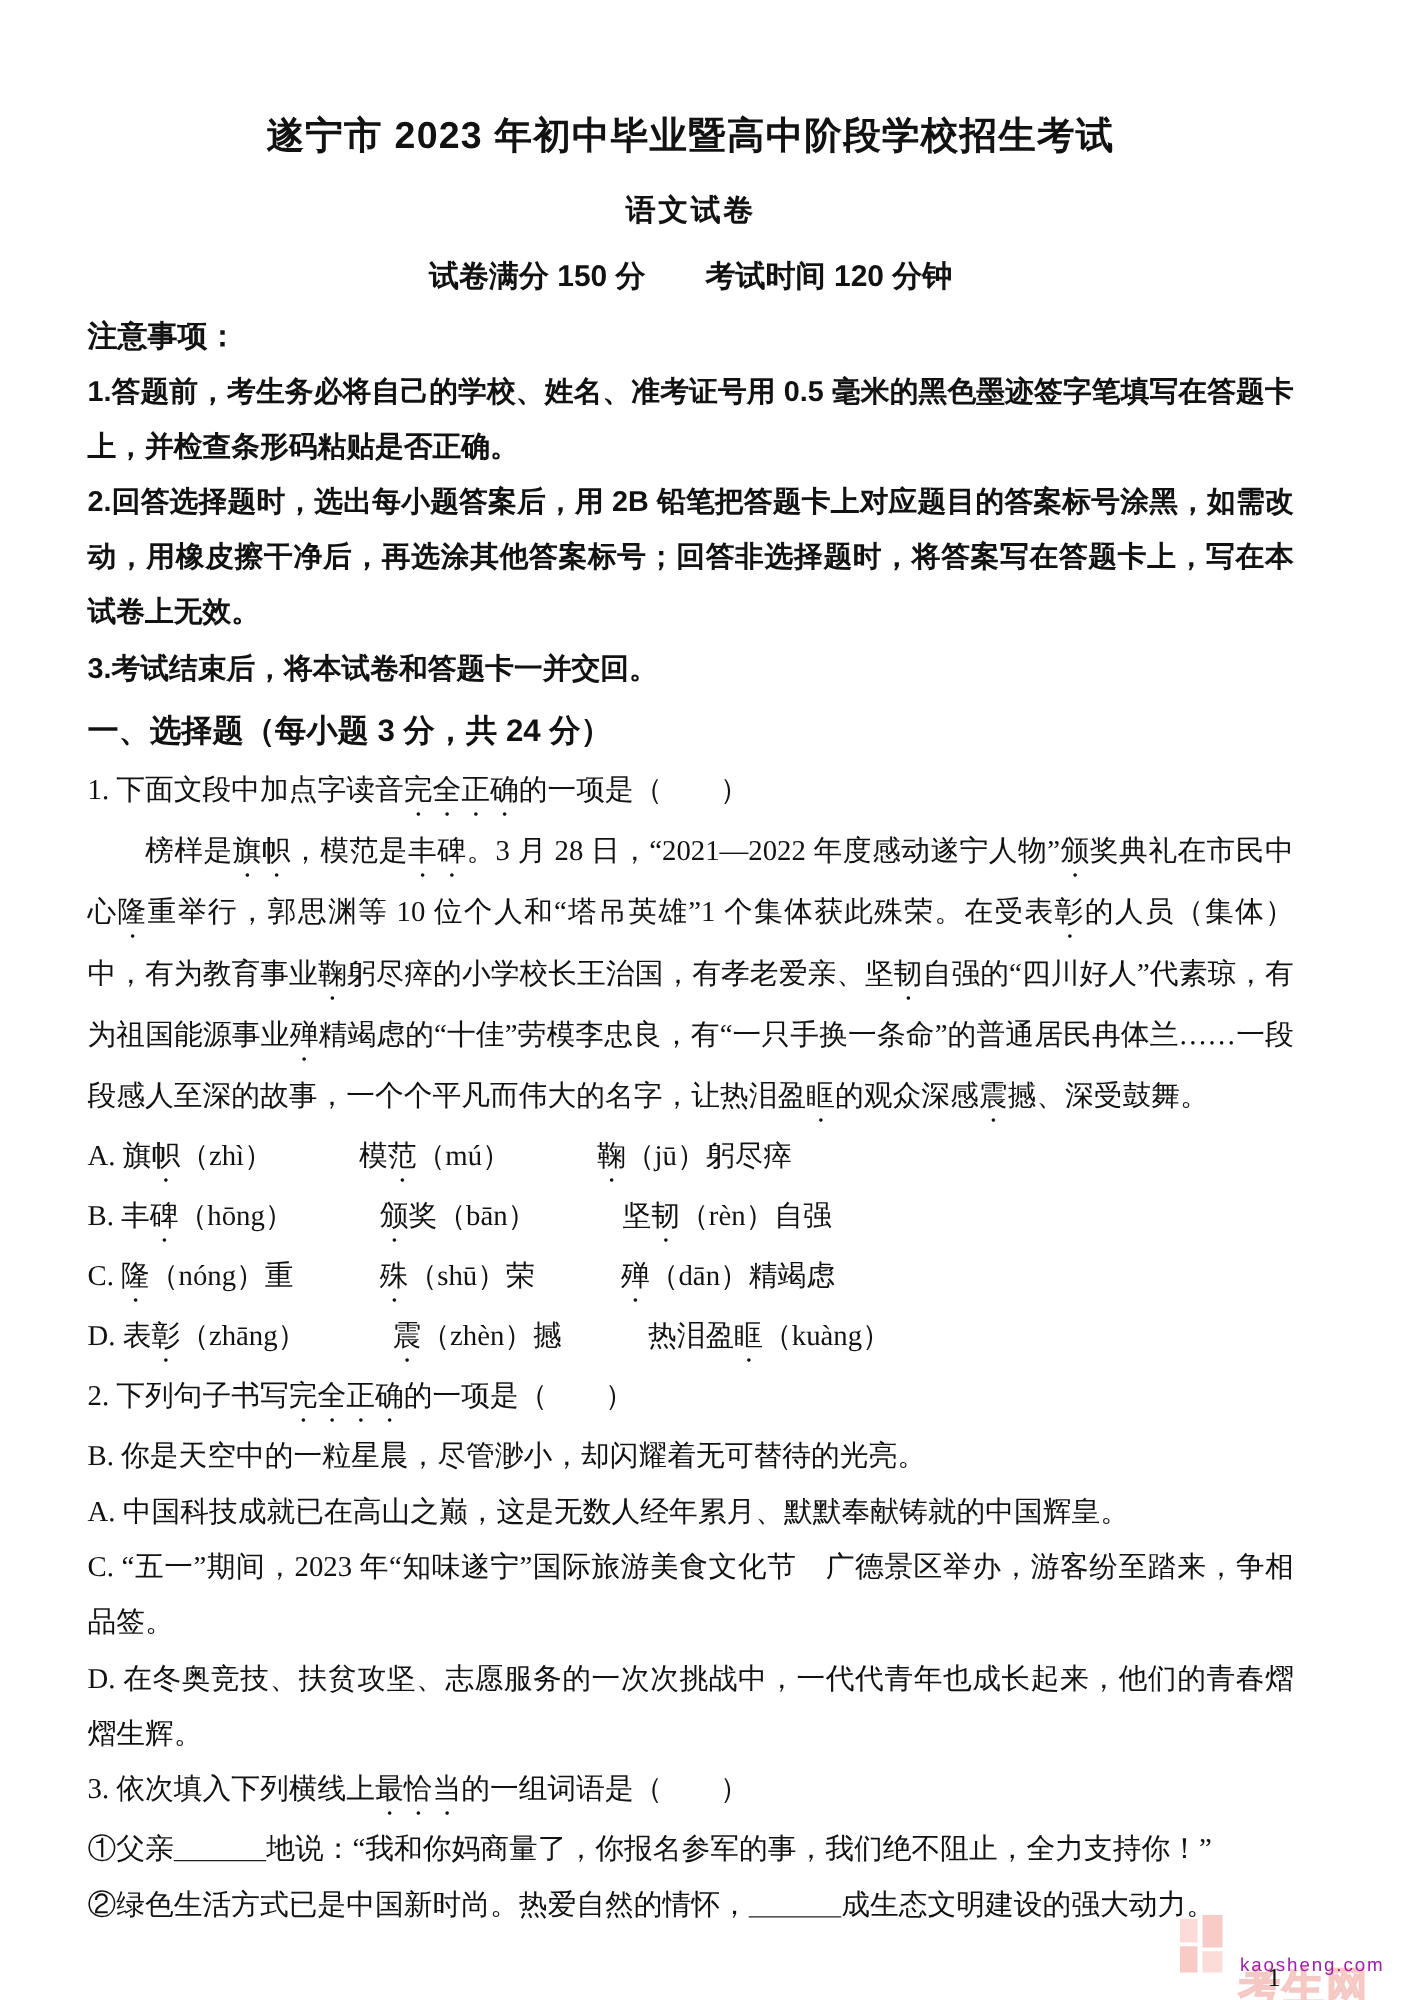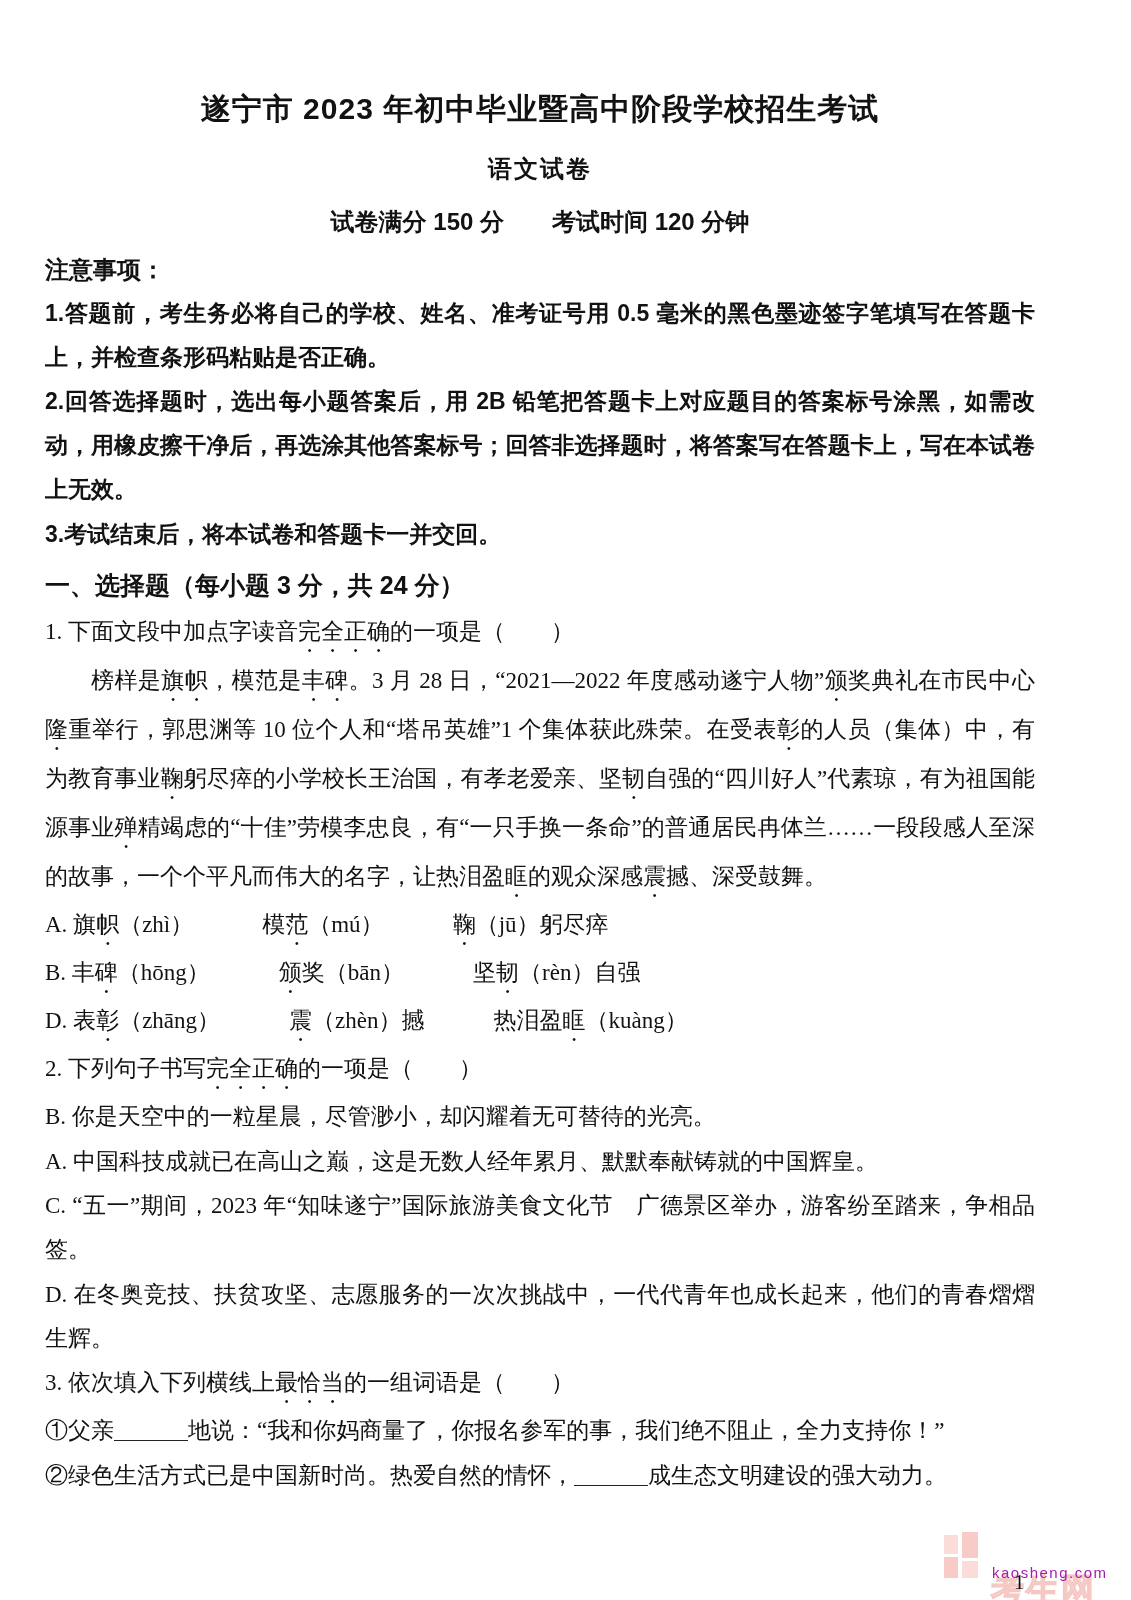--- a/index.html
+++ b/index.html
@@ -4,21 +4,21 @@
 <style>
   html,body{margin:0;padding:0;background:#ffffff;}
   .page{
     position:relative;
     width:1131px;height:1600px;
     background:#ffffff;
     color:#121212;
     font-family:"Liberation Serif","DejaVu Serif",serif;
     overflow:hidden;
   }
-  .content{padding:88px 96px 0 45px;}
+  .content{padding:88px 96px 0 70px;}
 
   .doc-title{
     margin:0 0 22px 0;
     font-family:"Liberation Sans","DejaVu Sans",sans-serif;
     font-weight:700;font-size:30px;line-height:1.4;
     text-align:center;letter-spacing:1px;
   }
   .doc-subtitle{
     margin:0 0 18px 0;
     font-family:"Liberation Sans","DejaVu Sans",sans-serif;
@@ -111,20 +111,21 @@
       <p class="notice-item">3.考试结束后，将本试卷和答题卡一并交回。</p>
     </div>
 
     <h3 class="section-heading">一、选择题（每小题 3 分，共 24 分）</h3>
 
     <div>
       <p class="q-stem"><span>1. 下面文段中加点字读音</span><span class="em-dot">完全正确</span><span>的一项是（　　）</span></p>
       <p class="passage"><span>榜样是</span><span class="em-dot">旗帜</span><span>，模范是</span><span class="em-dot">丰碑</span><span>。3 月 28 日，“2021—2022 年度感动遂宁人物”</span><span class="em-dot">颁</span><span>奖典礼在市民中心</span><span class="em-dot">隆</span><span>重举行，郭思渊等 10 位个人和“塔吊英雄”1 个集体获此殊荣。在受表</span><span class="em-dot">彰</span><span>的人员（集体）中，有为教育事业</span><span class="em-dot">鞠</span><span>躬尽瘁的小学校长王治国，有孝老爱亲、坚</span><span class="em-dot">韧</span><span>自强的“四川好人”代素琼，有为祖国能源事业</span><span class="em-dot">殚</span><span>精竭虑的“十佳”劳模李忠良，有“一只手换一条命”的普通居民冉体兰……一段段感人至深的故事，一个个平凡而伟大的名字，让热泪盈</span><span class="em-dot">眶</span><span>的观众深感</span><span class="em-dot">震</span><span>撼、深受鼓舞。</span></p>
       <p class="opt"><span>A. 旗</span><span class="em-dot">帜</span><span>（zhì）　　　模</span><span class="em-dot">范</span><span>（mú）　　　</span><span class="em-dot">鞠</span><span>（jū）躬尽瘁</span></p>
       <p class="opt"><span>B. 丰</span><span class="em-dot">碑</span><span>（hōng）　　　</span><span class="em-dot">颁</span><span>奖（bān）　　　坚</span><span class="em-dot">韧</span><span>（rèn）自强</span></p>
+      <p class="opt"><span>C. </span><span class="em-dot">隆</span><span>（nóng）重　　　</span><span class="em-dot">殊</span><span>（shū）荣　　　</span><span class="em-dot">殚</span><span>（dān）精竭虑</span></p>
       <p class="opt"><span>D. 表</span><span class="em-dot">彰</span><span>（zhāng）　　　</span><span class="em-dot">震</span><span>（zhèn）撼　　　热泪盈</span><span class="em-dot">眶</span><span>（kuàng）</span></p>
     </div>
 
     <div>
       <p class="q-stem"><span>2. 下列句子书写</span><span class="em-dot">完全正确</span><span>的一项是（　　）</span></p>
       <p class="opt">B. 你是天空中的一粒星晨，尽管渺小，却闪耀着无可替待的光亮。</p>
       <p class="opt">A. 中国科技成就已在高山之巅，这是无数人经年累月、默默奉献铸就的中国辉皇。</p>
       <p class="opt">C. “五一”期间，2023 年“知味遂宁”国际旅游美食文化节　广德景区举办，游客纷至踏来，争相品签。</p>
       <p class="opt">D. 在冬奥竞技、扶贫攻坚、志愿服务的一次次挑战中，一代代青年也成长起来，他们的青春熠熠生辉。</p>
     </div>

